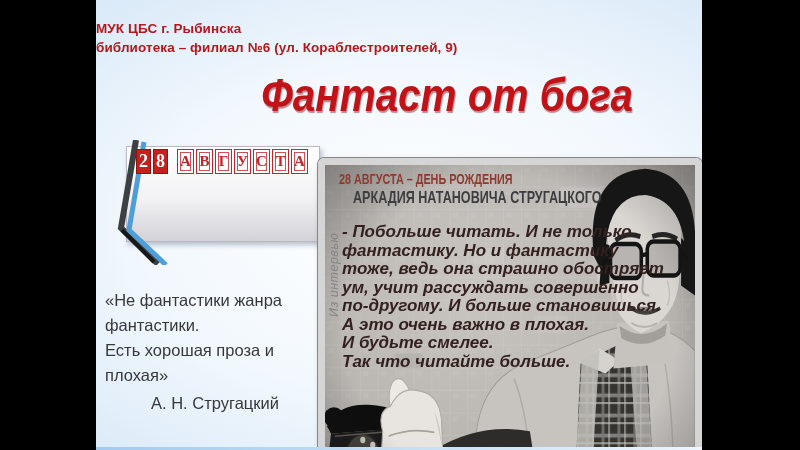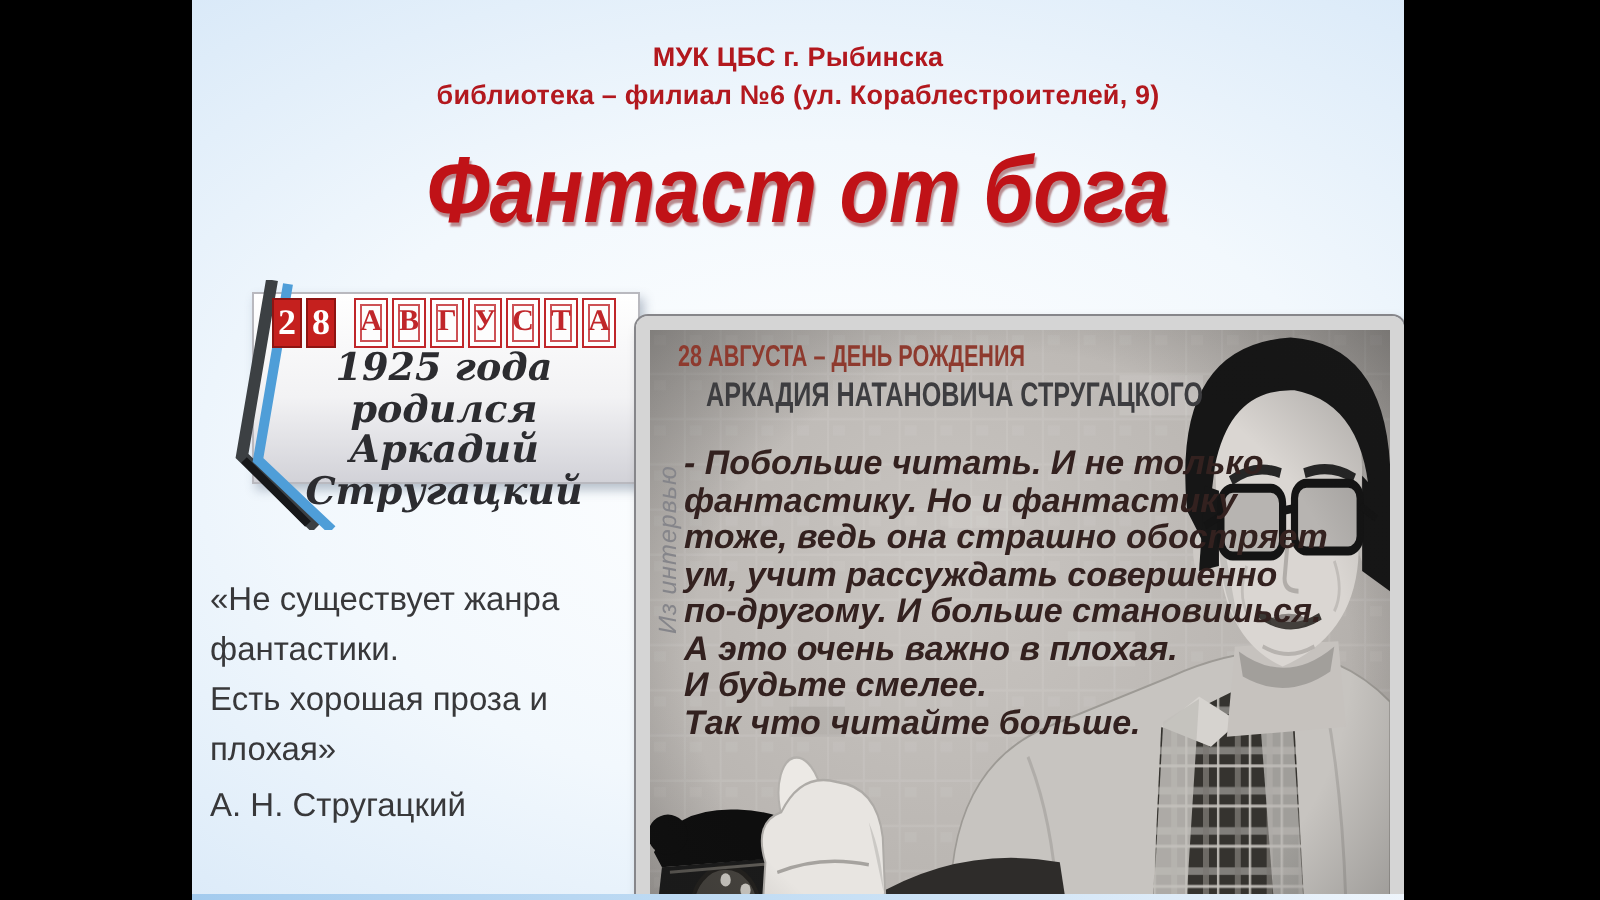--- a/index.html
+++ b/index.html
@@ -8,26 +8,26 @@
   .bar{position:absolute;top:0;height:450px;background:#000;}
   .bar-left{left:0;width:96px;}
   .bar-right{left:702px;width:98px;}
 
   .slide{position:absolute;left:96px;top:0;width:606px;height:450px;overflow:hidden;
          background:radial-gradient(115% 95% at 52% 52%, #ffffff 0%, #f2f8fd 38%, #d9e9f8 72%, #c3dcf4 100%);}
   .slide-bottom-line{position:absolute;left:0;bottom:0;width:100%;height:3px;
          background:linear-gradient(90deg,#a3cbee 0%, #c8e0f5 55%, #eef5fc 100%);}
 
   
-  .org-header{position:absolute;top:19px;left:0;width:100%;text-align:center;
+  .org-header{position:absolute;top:19px;left:0;width:100%;text-align:left;
       color:#b2181e;font-weight:bold;font-size:13.5px;line-height:19px;letter-spacing:0.1px;}
   
   .main-title{position:absolute;top:68px;left:0;width:100%;text-align:center;
       color:#c01217;font-weight:bold;font-style:italic;font-size:47px;line-height:54px;
-      text-shadow:1px 2px 1px rgba(110,8,10,0.45);}
+      text-shadow:1px 2px 1px rgba(110,8,10,0.45);padding-left:48px;}
   .main-title span{display:inline-block;transform:scaleX(0.86);transform-origin:center;}
 
   
   .date-banner{position:absolute;left:18px;top:140px;width:208px;height:125px;}
   .banner-card{position:absolute;left:12px;top:6px;width:192px;height:94px;
       background:linear-gradient(180deg,#ffffff 0%,#f2f2f4 55%,#d2d2d8 100%);
       border:1px solid #b9b9bf;box-shadow:2px 3px 5px rgba(60,80,110,0.35);}
   .banner-stripes{position:absolute;left:0;top:0;width:60px;height:125px;}
   .tiles-row{position:absolute;left:10px;top:3px;display:flex;align-items:center;}
   .tile{display:flex;align-items:center;justify-content:center;height:25px;
@@ -38,21 +38,21 @@
   .tile-letter{width:17px;background:#fdfdfd;color:#c0262a;border:1px solid #c0262a;
       box-shadow:inset 0 0 0 2px #fff, inset 0 0 0 3px rgba(192,38,42,0.8);
       font-size:15px;margin-right:2px;}
   .banner-script{position:absolute;left:12px;top:34px;width:192px;text-align:center;
       font-family:"DejaVu Serif",serif;font-style:italic;font-weight:bold;
       color:#2c2c30;font-size:19px;line-height:20.5px;}
 
   
   .left-quote{position:absolute;left:9px;top:288px;width:220px;
       color:#38383a;font-size:16.5px;line-height:25px;}
-  .left-quote .attr{text-align:left;padding-right:0;margin-top:3px;}
+  .left-quote .attr{text-align:center;padding-right:0;margin-top:3px;}
 
   
   .photo{position:absolute;left:222px;top:158px;width:384px;height:358px;}
   .photo-frame{position:relative;width:100%;height:100%;box-sizing:border-box;
       border:7px solid #d5d5d5;border-radius:6px;overflow:hidden;
       box-shadow:0 0 0 1px #86868a, 3px 4px 7px rgba(0,0,0,0.4), inset 0 0 0 1px #94949a;}
   .photo-frame svg{position:absolute;left:0;top:0;width:100%;height:100%;display:block;}
   .ph-title1{position:absolute;left:14px;top:5px;color:#8e3a2e;font-weight:bold;
       font-size:15px;white-space:nowrap;transform:scaleX(0.72);transform-origin:left;}
   .ph-title2{position:absolute;left:28px;top:23px;color:#3d3d40;font-weight:bold;
@@ -91,29 +91,24 @@
         <span class="tile tile-digit">8</span>
         <span class="tile-gap"></span>
         <span class="tile tile-letter">А</span>
         <span class="tile tile-letter">В</span>
         <span class="tile tile-letter">Г</span>
         <span class="tile tile-letter">У</span>
         <span class="tile tile-letter">С</span>
         <span class="tile tile-letter">Т</span>
         <span class="tile tile-letter">А</span>
       </div>
-      <div class="banner-script">
-        <div>1925 года родился</div>
-        <div>Аркадий</div>
-        <div>Стругацкий</div>
-      </div>
     </div>
 
     <div class="left-quote">
-      <div>«Не существует жанра</div>
+      <div>«Не фантастики жанра</div>
       <div>фантастики.</div>
       <div>Есть хорошая проза и</div>
       <div>плохая»</div>
       <div class="attr">А. Н. Стругацкий</div>
     </div>
 
     <div class="photo">
       <div class="photo-frame">
         <svg viewBox="0 0 372 274" preserveAspectRatio="none">
           <defs>

